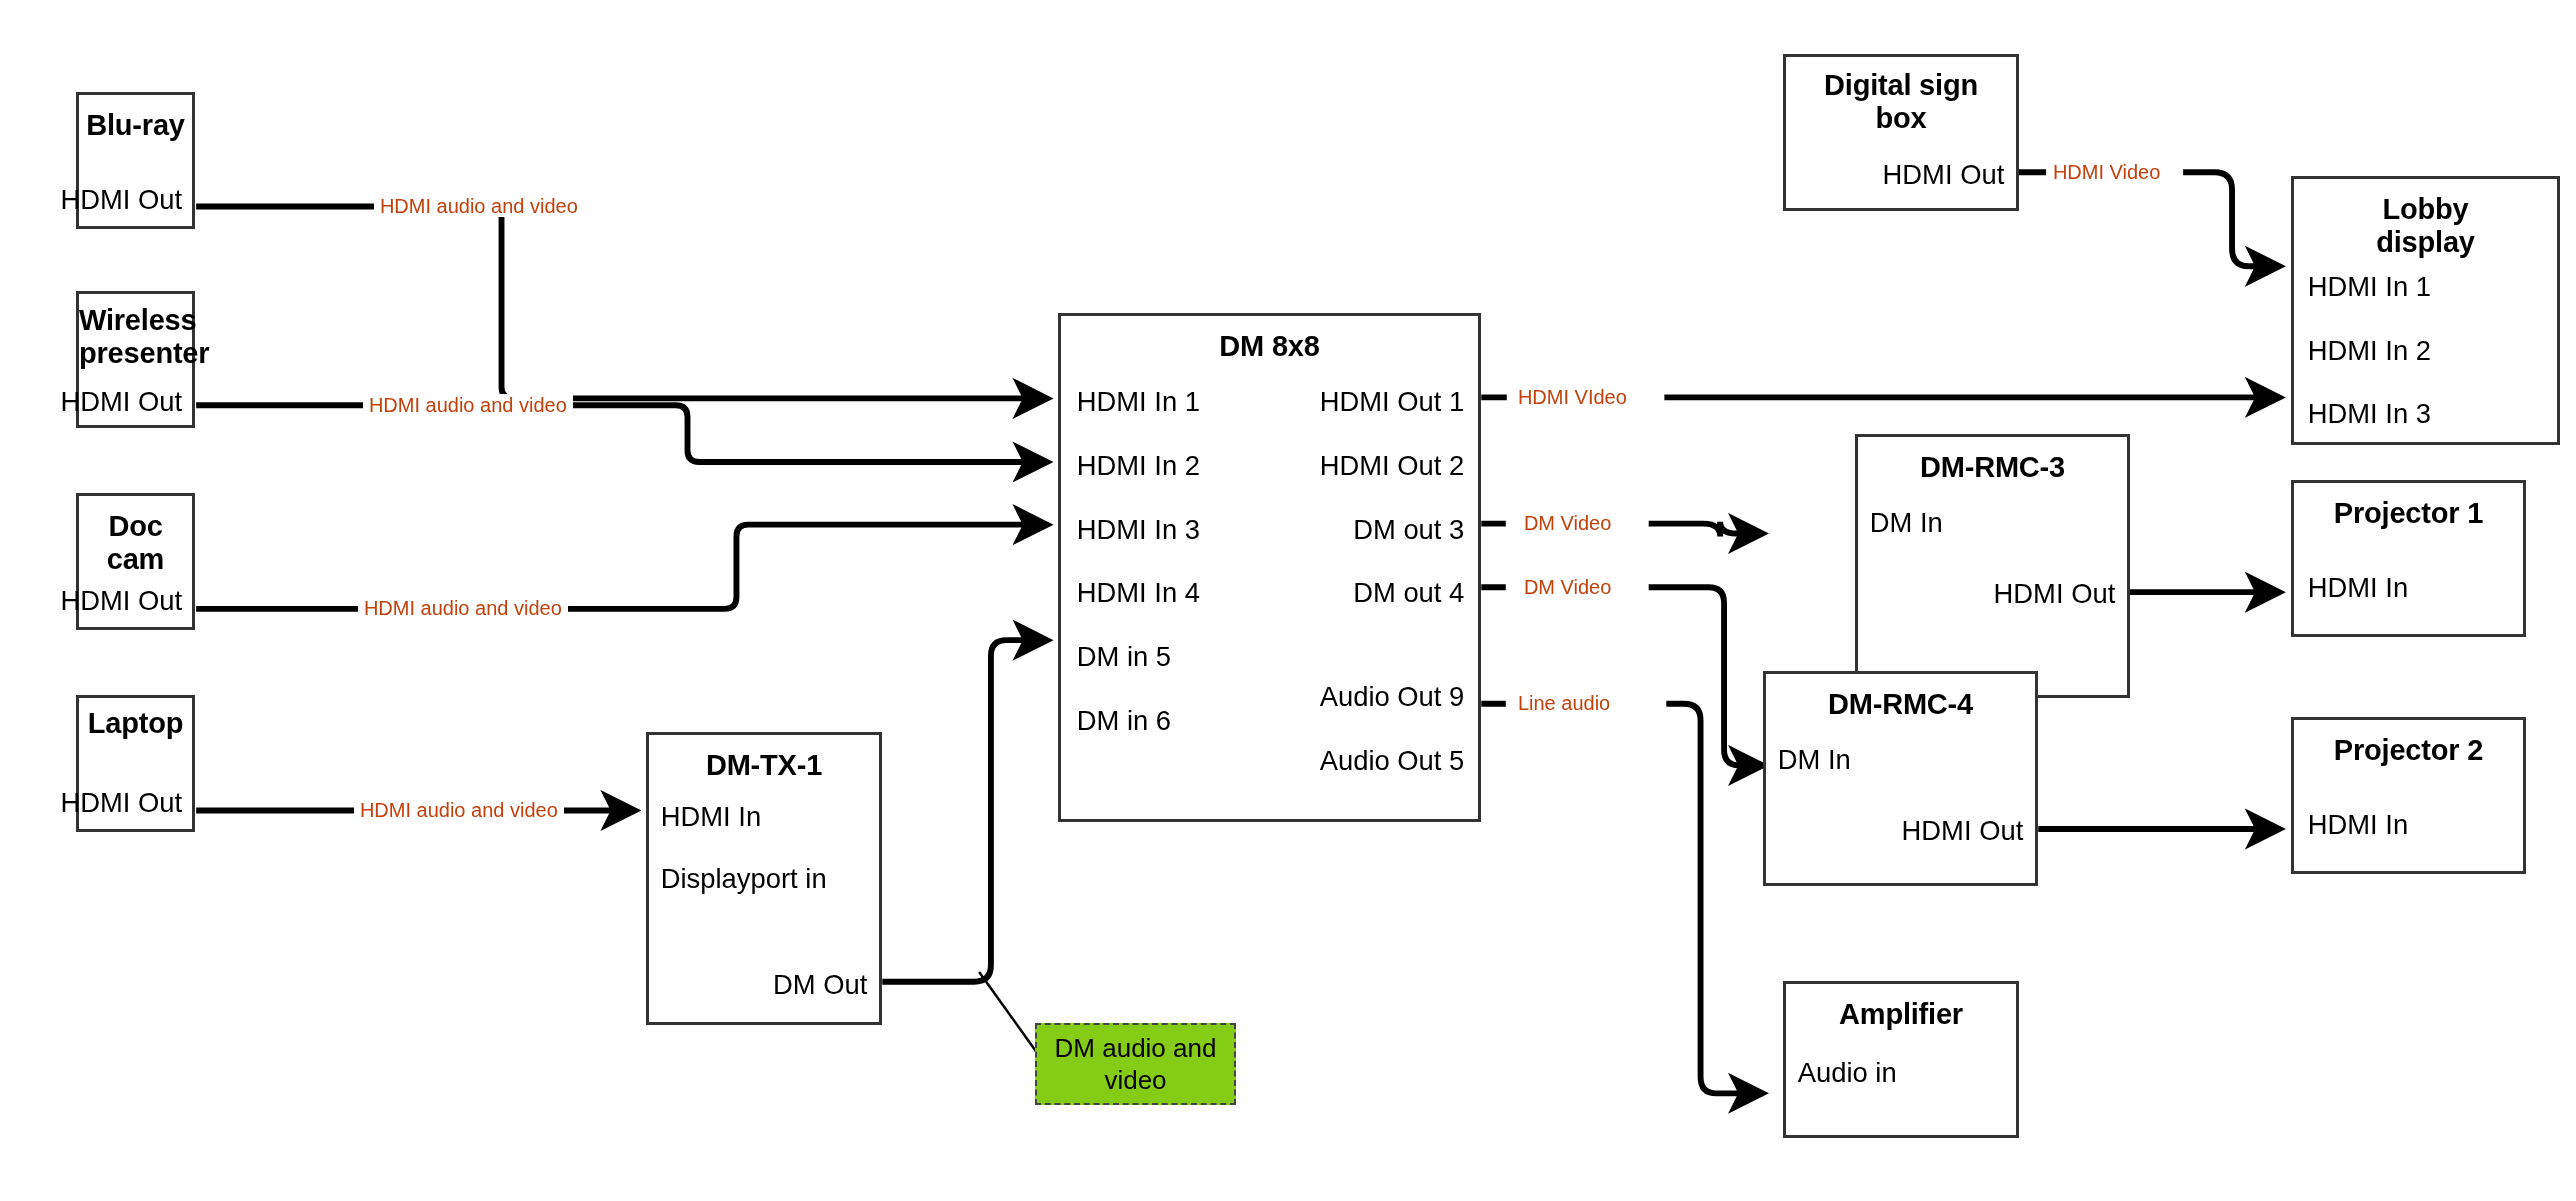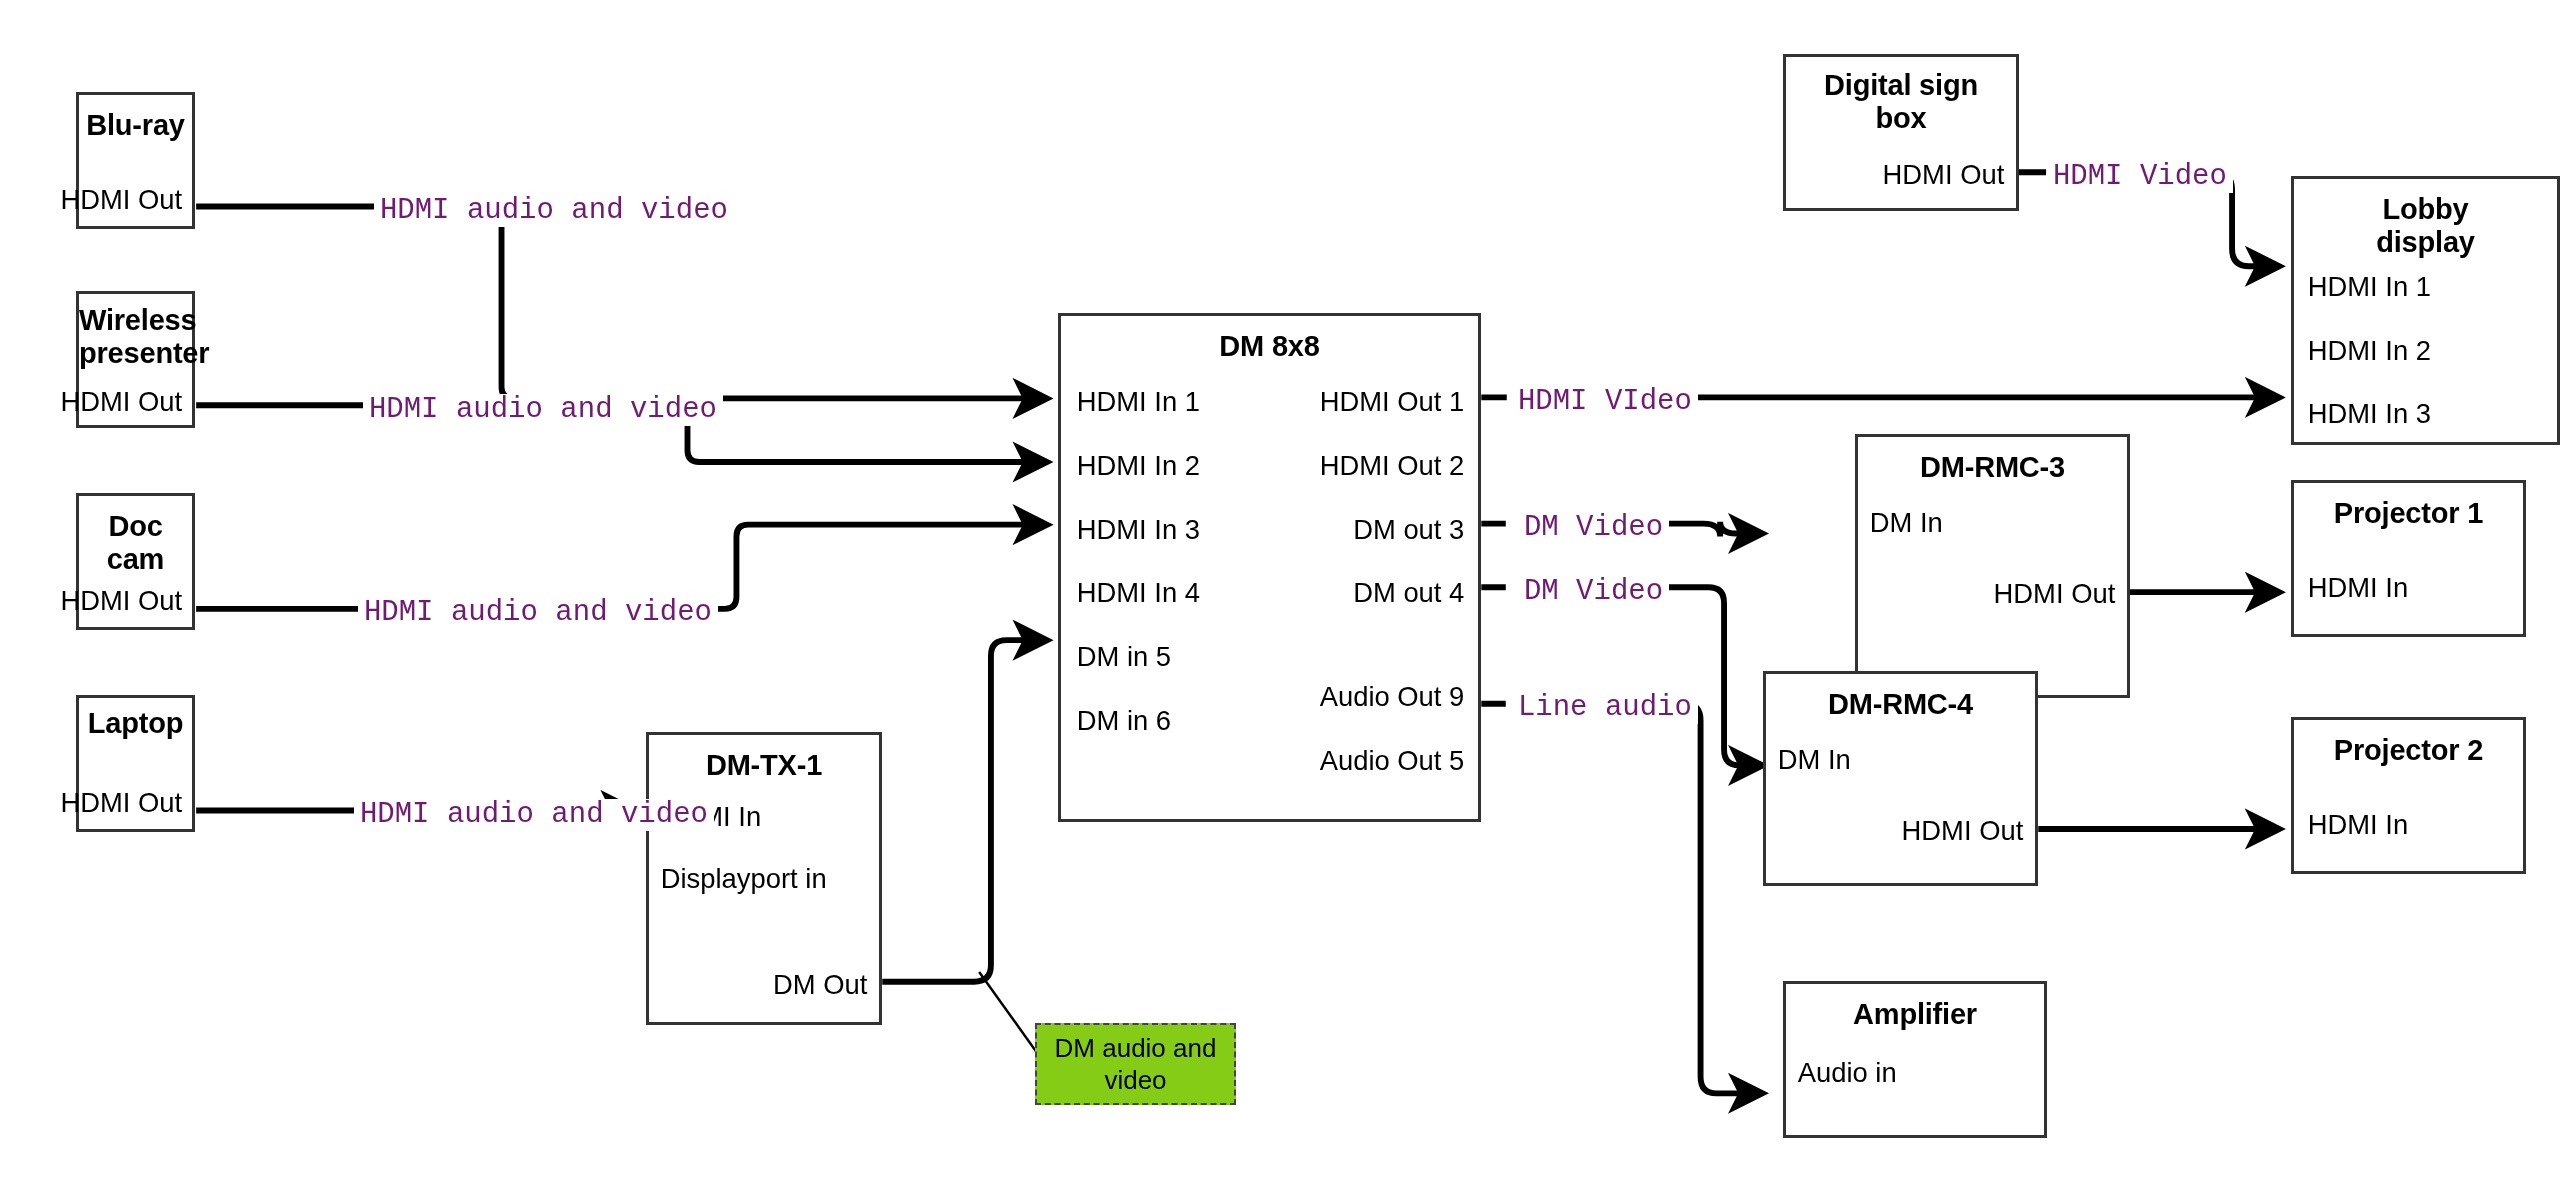--- a/index.html
+++ b/index.html
@@ -41,28 +41,27 @@
   .node .port {
     color: #000000;
     font-size: 27.4px;
     line-height: 1.1;
     white-space: nowrap;
   }
   .port.left  { text-align: left; }
   .port.right { text-align: right; }
   .wire-label {
     position: absolute;
-    color: #701a75;
-    font-size: 29px;
+    color: #c2410c;
+    font-size: 20px;
     line-height: 1.1;
     white-space: nowrap;
     background: #ffffff;
     padding: 0 5.9px;
     z-index: 3;
-    font-family: Liberation Mono, monospace;
   }
   .callout {
     position: absolute;
     box-sizing: border-box;
     border: 2px dashed #444444;
     background: #84cc16;
     color: #000000;
     font-size: 26px;
     line-height: 1.25;
     text-align: center;
@@ -198,19 +197,19 @@
   <div class="node" style="left:2291px; top:480px; width:235px; height:157px;">
     <div class="title" style="margin-top:13.7px;">Projector 1</div>
     <div class="port left" style="position:absolute; left:13.7px; top:90px;">HDMI In</div>
   </div>
 
   <div class="node" style="left:2291px; top:717px; width:235px; height:157px;">
     <div class="title" style="margin-top:13.7px;">Projector 2</div>
     <div class="port left" style="position:absolute; left:13.7px; top:90px;">HDMI In</div>
   </div>
 
-  <div class="node" style="left:1783px; top:981px; width:264px; height:157px;">
+  <div class="node" style="left:1783px; top:981px; width:236px; height:157px;">
     <div class="title" style="margin-top:13.7px;">Amplifier</div>
     <div class="port left" style="position:absolute; left:11.7px; top:74px;">Audio in</div>
   </div>
 
 </div>
 
 
 </body></html>

